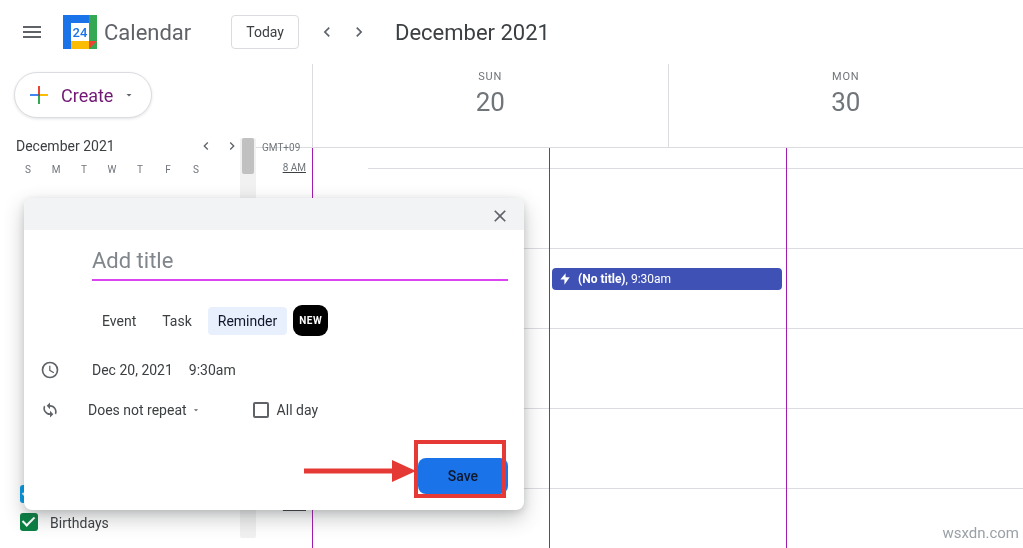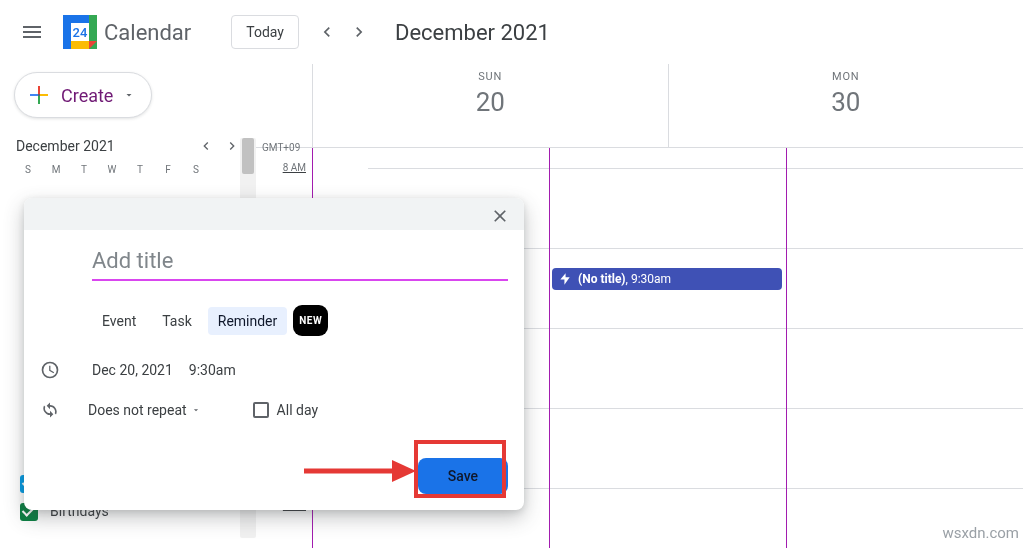--- a/index.html
+++ b/index.html
@@ -23,21 +23,21 @@
 .create-btn span.lbl { font-size: 18px; color: #701a75; margin-right: 10px; }
 .create-btn .chev { color: #5f6368; }
 
 .mini-header { display: flex; align-items: center; justify-content: space-between; margin-top: 20px; padding: 0 2px; }
 .mini-header .month { font-size: 14px; color: #3c4043; }
 .mini-header .arrows { display: flex; gap: 10px; color: #5f6368; }
 .mini-dow { display: flex; margin-top: 10px; }
 .mini-dow span { width: 28px; text-align: center; font-size: 10px; color: #70757a; }
 
 .calendars-list { margin-top: 300px; }
-.cal-item { display: flex; align-items: flex-start; height: 28px; padding: 0 6px; font-size: 14px; color: #3c4043; }
+.cal-item { display: flex; align-items: flex-end; height: 28px; padding: 0 6px; font-size: 14px; color: #3c4043; }
 .cal-item .box { width: 18px; height: 18px; border-radius: 3px; margin-right: 12px; position: relative; }
 .cal-item .box.chk::after { content: ''; position: absolute; left: 5px; top: 1px; width: 5px; height: 10px; border: solid #fff; border-width: 0 2px 2px 0; transform: rotate(45deg); }
 
 
 .main { position: absolute; left: 256px; top: 64px; right: 0; bottom: 0; }
 .scroll-gutter { position: absolute; left: -16px; top: 74px; width: 16px; height: 400px; background: #f1f1f1; border-radius: 2px; }
 .scroll-thumb { position: absolute; top: 0; left: 2px; width: 12px; height: 36px; background: #c1c1c1; border-radius: 2px; }
 
 .day-headers { display: flex; height: 84px; border-bottom: 1px solid #dadce0; }
 .tz-col { width: 56px; display: flex; align-items: flex-end; justify-content: center; font-size: 10px; color: #70757a; padding-bottom: 4px; position: relative; }

